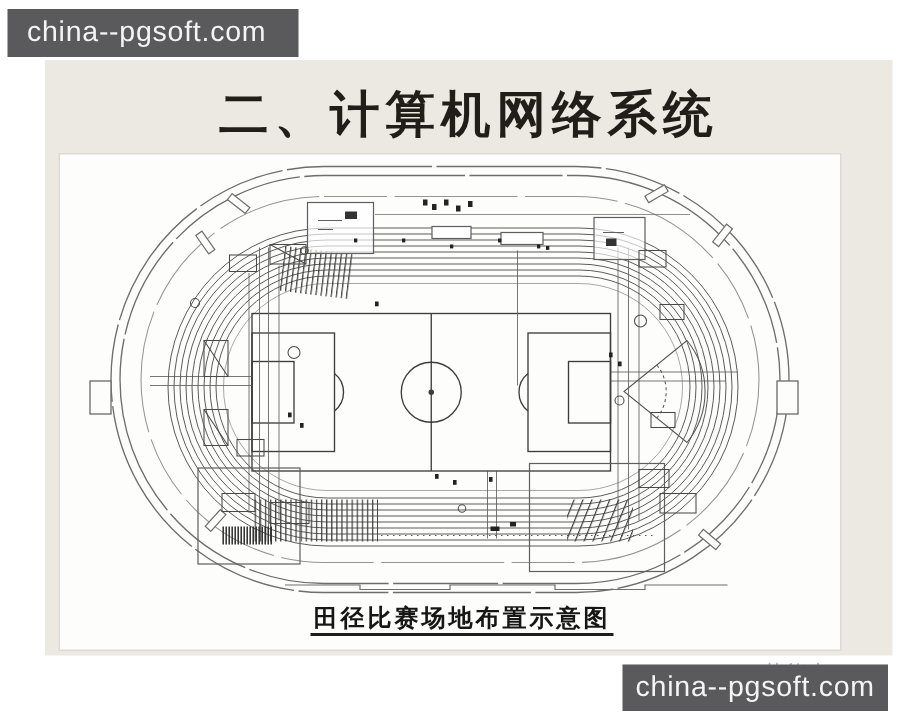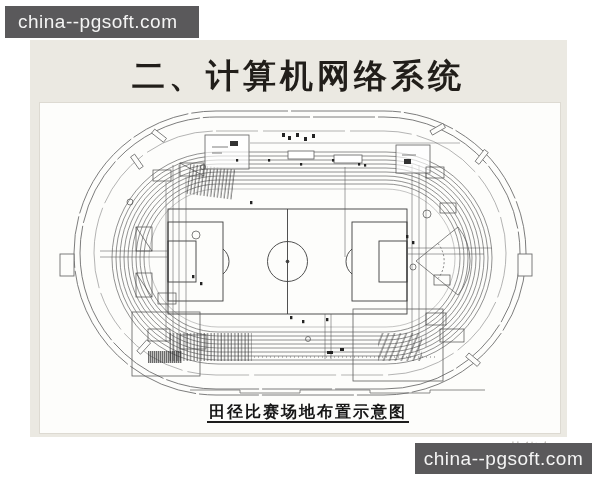--- a/index.html
+++ b/index.html
@@ -2,21 +2,21 @@
 <html><head>
 <meta charset="utf-8">
 <style>
   html,body{margin:0;padding:0;}
   body{width:600px;height:480px;position:relative;background:#ffffff;
        font-family:"Liberation Sans",sans-serif;overflow:hidden;}
   .page{position:absolute;inset:0;background:#ffffff;}
 
   
   .slide{position:absolute;left:30px;top:40px;width:537px;height:397px;
-         background:#ebe9e2;}
+         background:#ebe9e2;padding-left:28px;}
 
   .slide-title{position:absolute;left:0;top:14px;width:100%;text-align:center;
          font-family:"Liberation Serif","DejaVu Serif",serif;
          font-size:33px;font-weight:600;letter-spacing:4px;color:#211e1a;}
 
   
   .panel{position:absolute;left:10px;top:63px;width:520px;height:330px;
          background:#fdfdfb;box-shadow:0 0 0 1px rgba(120,115,100,.12);}
   .panel svg{position:absolute;left:0;top:4px;}
 

